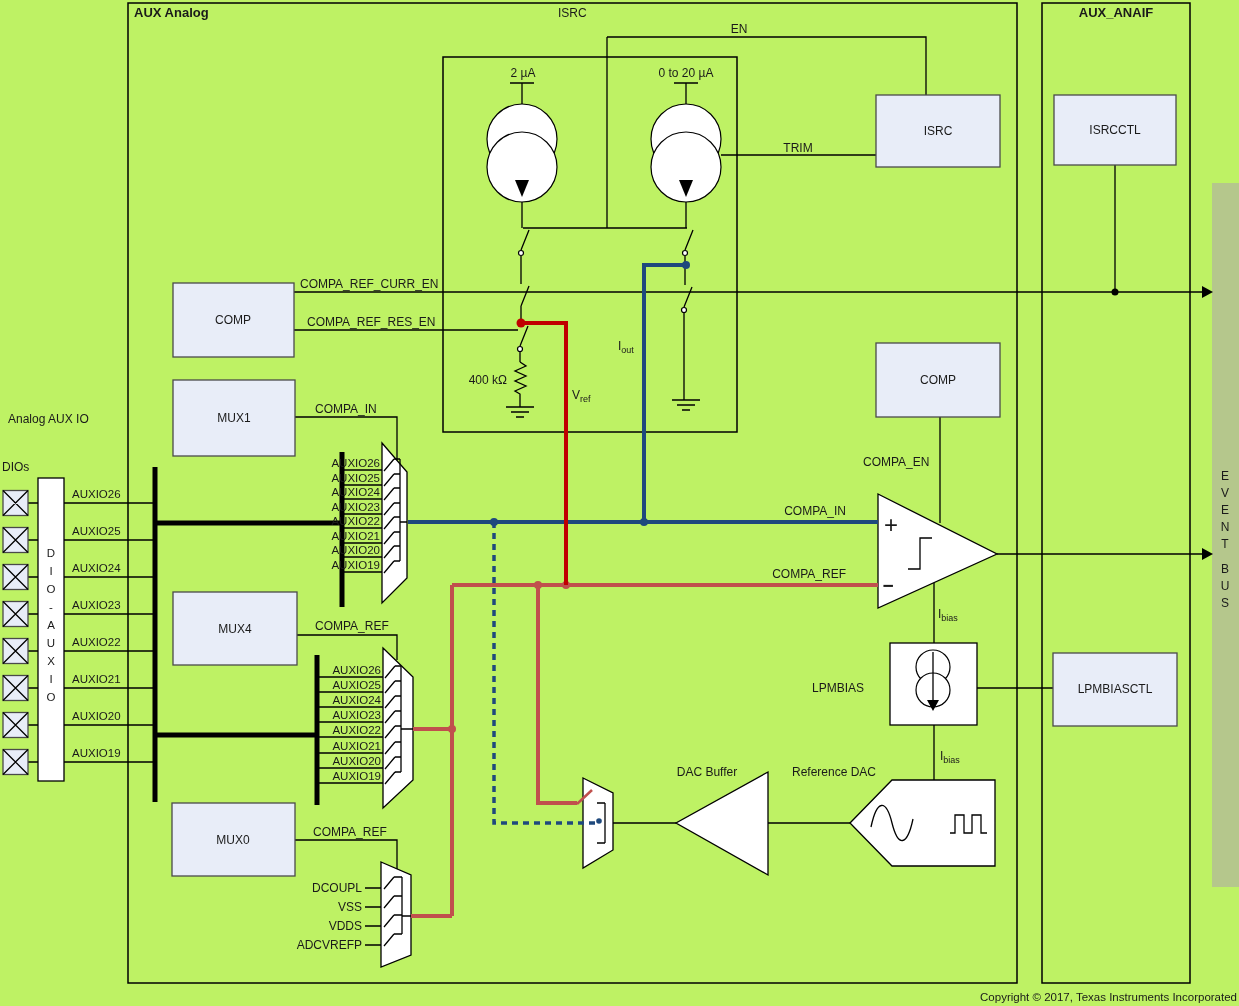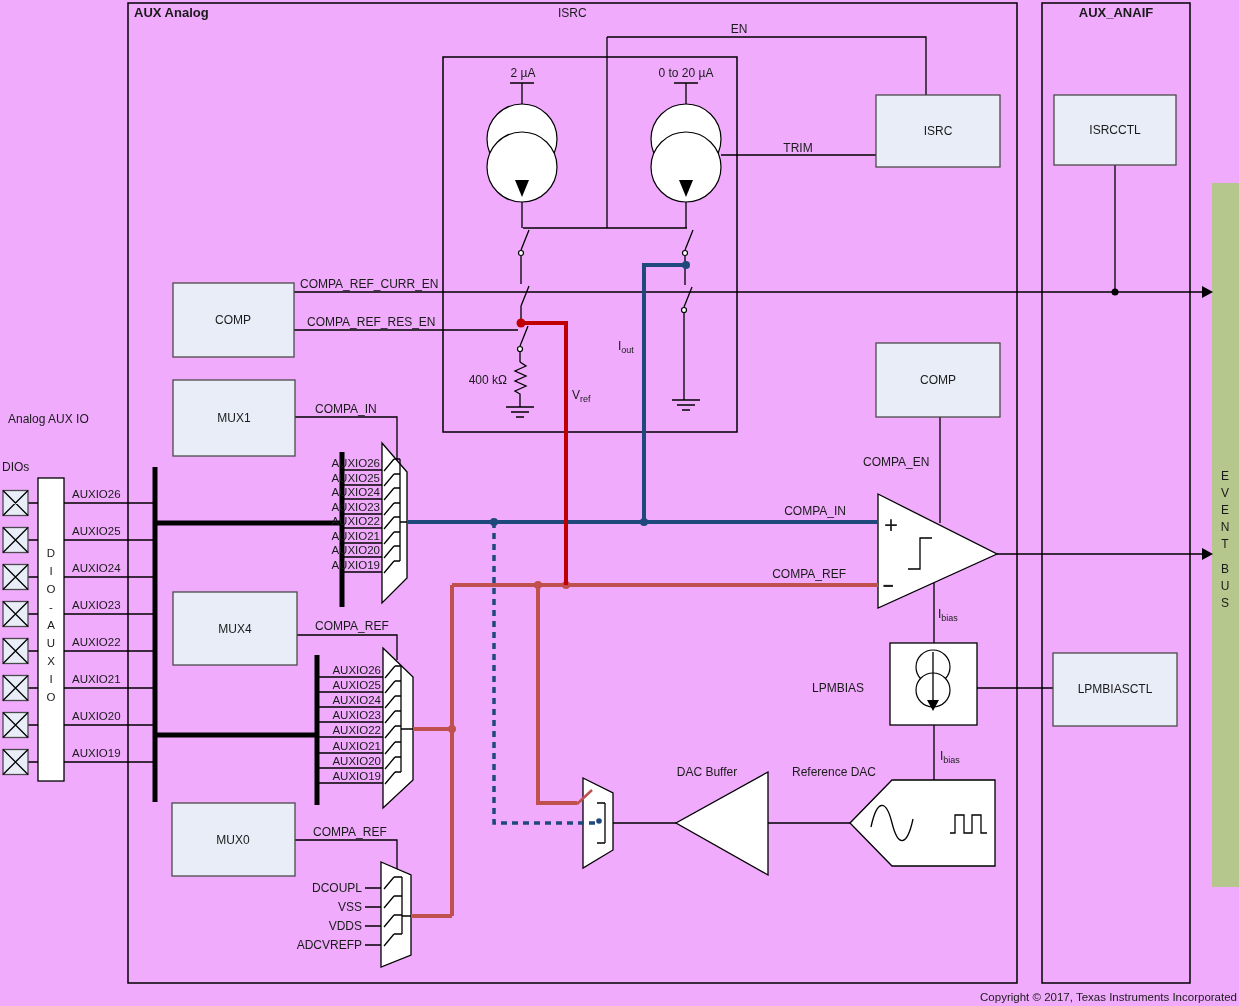--- a/index.html
+++ b/index.html
@@ -1,16 +1,16 @@
 <!DOCTYPE html>
 <html><head>
 <meta charset="utf-8">
 <style>
   html,body{margin:0;padding:0;background:#fff;}
-  .stage{position:relative;width:1239px;height:1006px;background:#f0abfc;
+  .stage{position:relative;width:1239px;height:1006px;background:#bef264;
          font-family:"Liberation Sans", sans-serif;}
   svg{display:block}
   text{fill:#1a1a1a;font-family:"Liberation Sans", sans-serif;font-size:12px;}
   .bold{font-weight:bold;font-size:13px;}
   .small{font-size:11.5px;}
   .sub{font-size:9px;}
   .blk{fill:#E8EDF8;stroke:#4a4a4a;stroke-width:1.3;}
   .frame{fill:none;stroke:#000;stroke-width:1.5;}
   .wire{fill:none;stroke:#000;stroke-width:1.3;}
   .thick{fill:none;stroke:#000;stroke-width:5;}

